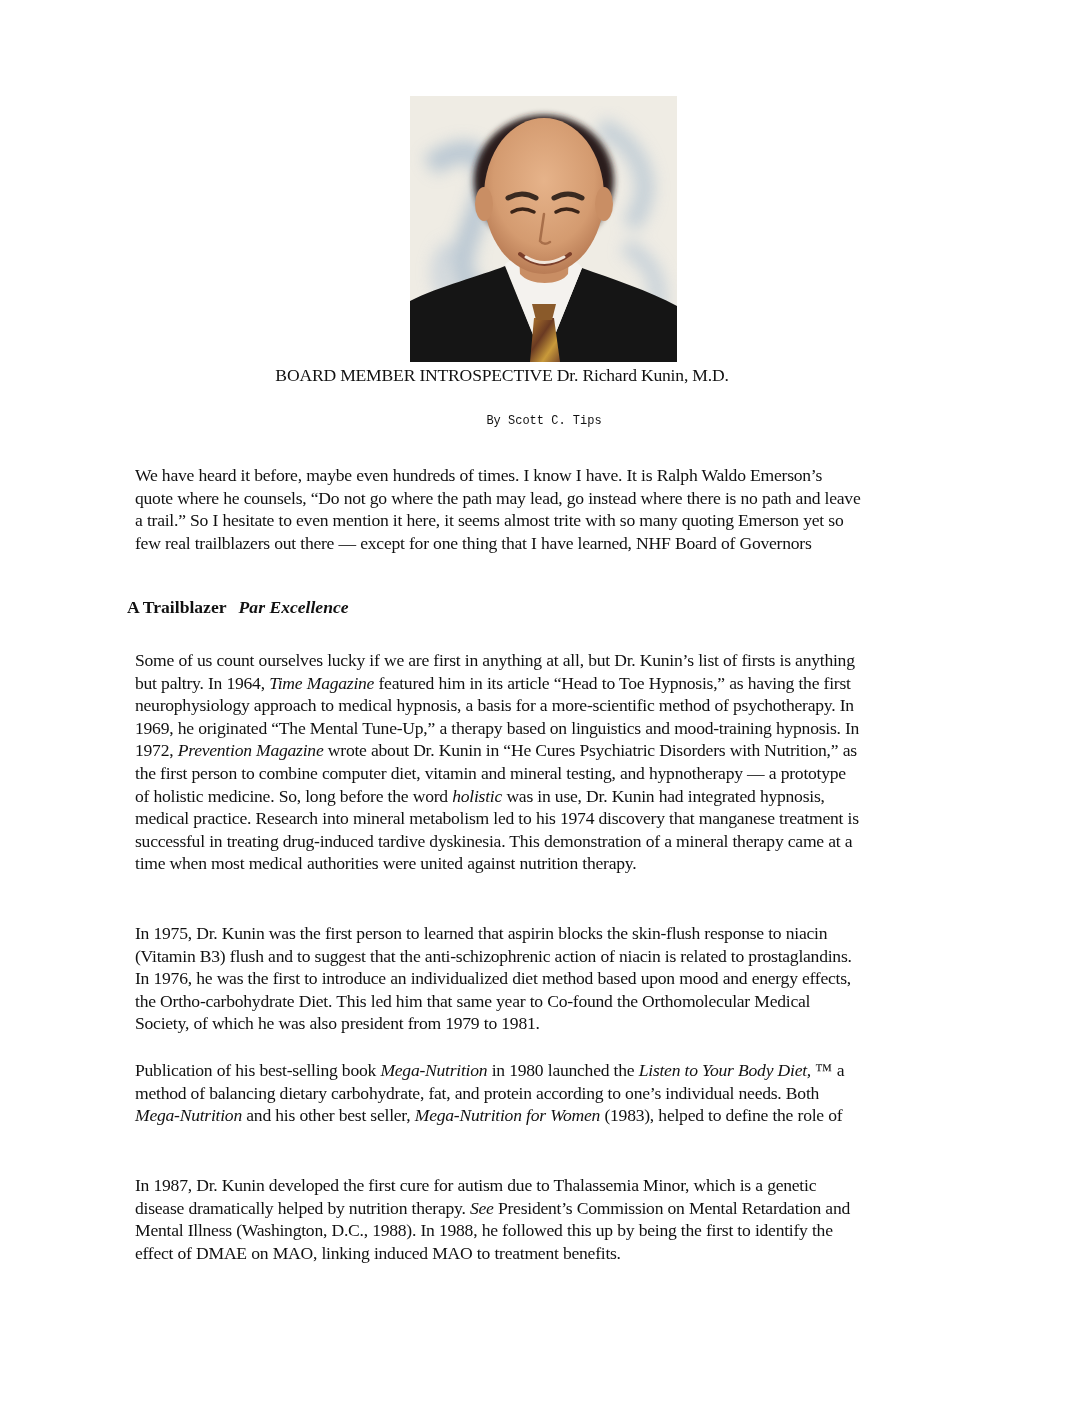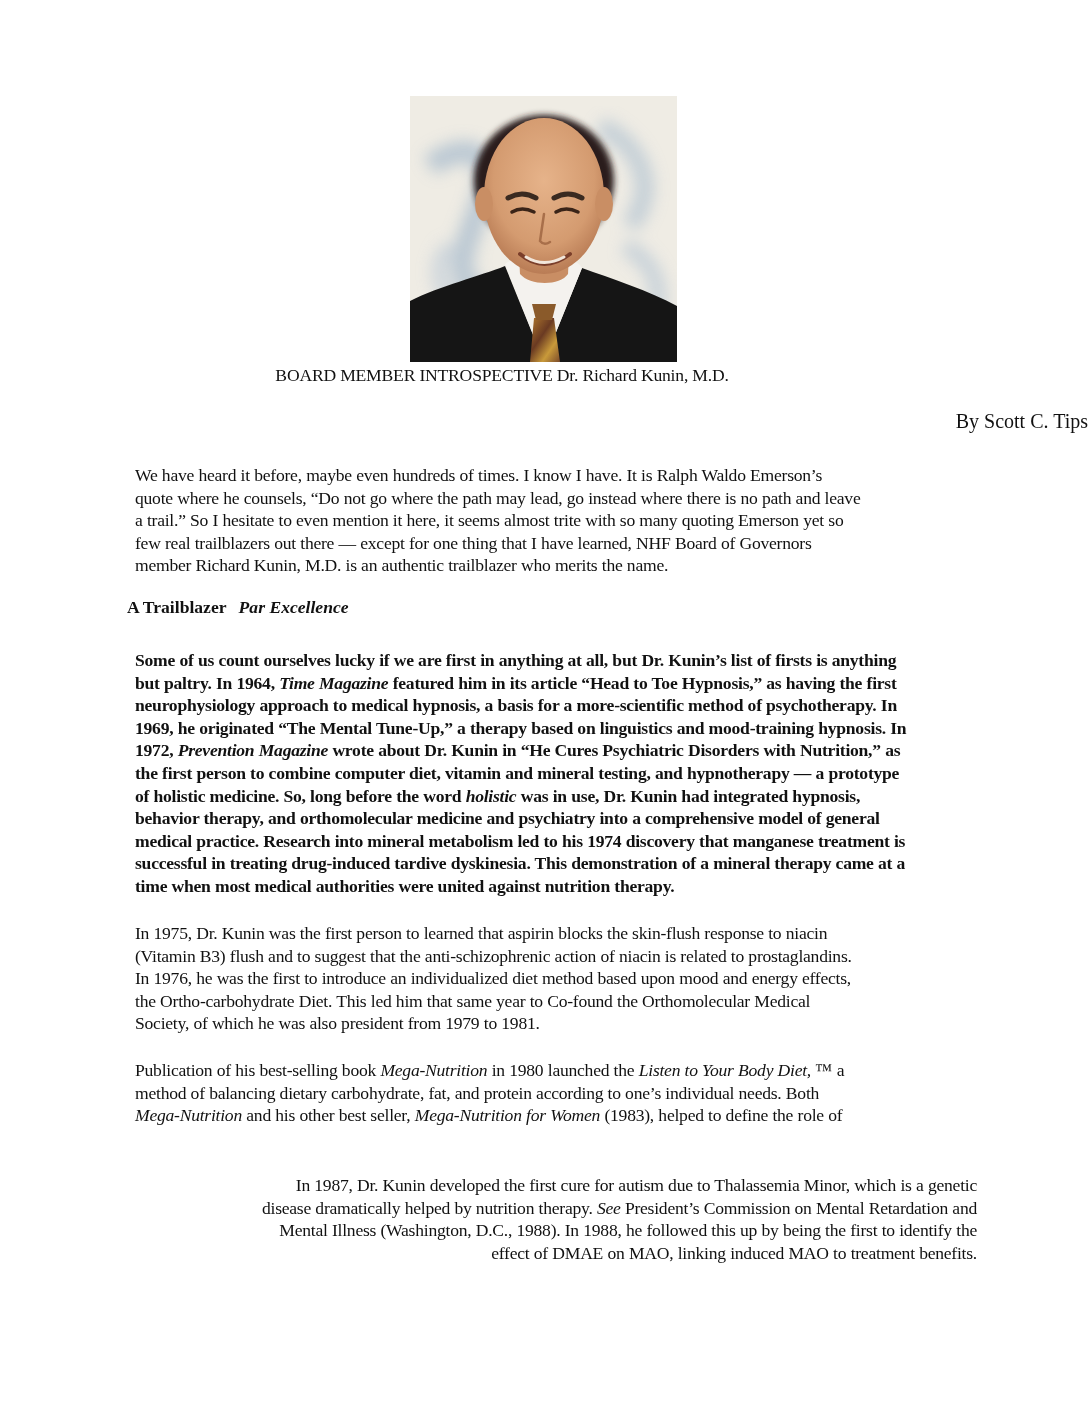--- a/index.html
+++ b/index.html
@@ -12,21 +12,21 @@
     position: absolute; left: 410px; top: 96px; width: 267px; height: 266px;
     overflow: hidden; background: #efece4;
   }
   .photo svg { display: block; width: 100%; height: 100%; }
   .title {
     position: absolute; left: 0; width: 1004px; top: 364px;
     text-align: center; font-size: 17.6px; line-height: 22px; letter-spacing: -0.2px;
   }
   .byline {
     position: absolute; left: 0; width: 1088px; top: 410px;
-    text-align: right; font-size: 20px; line-height: 22px;
+    text-align: center; font-size: 12px; line-height: 22px; font-family: Liberation Mono, monospace;
   }
   .para {
     position: absolute; left: 127px; width: 842px;
     font-size: 17.6px; line-height: 22.6px; margin: 8px; letter-spacing: -0.25px;
     word-spacing: 0.2px;
   }
   .para .ln { display: block; white-space: nowrap; }
   .heading {
     position: absolute; left: 127px; top: 596px; font-size: 17.6px; line-height: 22px;
     font-weight: bold;
@@ -99,51 +99,49 @@
 
 <div class="title">BOARD MEMBER INTROSPECTIVE Dr. Richard Kunin, M.D.</div>
 
 <div class="byline">By Scott C. Tips</div>
 
 <p class="para" style="top:456px;">
   <span class="ln">We have heard it before, maybe even hundreds of times. I know I have. It is Ralph Waldo Emerson’s</span>
   <span class="ln">quote where he counsels, “Do not go where the path may lead, go instead where there is no path and leave</span>
   <span class="ln">a trail.” So I hesitate to even mention it here, it seems almost trite with so many quoting Emerson yet so</span>
   <span class="ln">few real trailblazers out there — except for one thing that I have learned, NHF Board of Governors</span>
-  <span class="ln">member Richard Kunin, M.D. is an authentic trailblazer who merits the name.</span>
 </p>
 
 <div class="heading"><span>A Trailblazer </span><span class="bi">Par Excellence</span></div>
 
-<p class="para" style="top:641px;font-weight:bold;">
+<p class="para" style="top:641px;">
   <span class="ln">Some of us count ourselves lucky if we are first in anything at all, but Dr. Kunin’s list of firsts is anything</span>
   <span class="ln"><span>but paltry. In 1964, </span><i>Time Magazine</i><span> featured him in its article “Head to Toe Hypnosis,” as having the first</span></span>
   <span class="ln">neurophysiology approach to medical hypnosis, a basis for a more-scientific method of psychotherapy. In</span>
   <span class="ln">1969, he originated “The Mental Tune-Up,” a therapy based on linguistics and mood-training hypnosis. In</span>
   <span class="ln"><span>1972, </span><i>Prevention Magazine</i><span> wrote about Dr. Kunin in “He Cures Psychiatric Disorders with Nutrition,” as</span></span>
   <span class="ln">the first person to combine computer diet, vitamin and mineral testing, and hypnotherapy — a prototype</span>
   <span class="ln"><span>of holistic medicine. So, long before the word </span><i>holistic</i><span> was in use, Dr. Kunin had integrated hypnosis,</span></span>
-  <span class="ln">behavior therapy, and orthomolecular medicine and psychiatry into a comprehensive model of general</span>
   <span class="ln">medical practice. Research into mineral metabolism led to his 1974 discovery that manganese treatment is</span>
   <span class="ln">successful in treating drug-induced tardive dyskinesia. This demonstration of a mineral therapy came at a</span>
   <span class="ln">time when most medical authorities were united against nutrition therapy.</span>
 </p>
 
 <p class="para" style="top:914px;">
   <span class="ln">In 1975, Dr. Kunin was the first person to learned that aspirin blocks the skin-flush response to niacin</span>
   <span class="ln">(Vitamin B3) flush and to suggest that the anti-schizophrenic action of niacin is related to prostaglandins.</span>
   <span class="ln">In 1976, he was the first to introduce an individualized diet method based upon mood and energy effects,</span>
   <span class="ln">the Ortho-carbohydrate Diet. This led him that same year to Co-found the Orthomolecular Medical</span>
   <span class="ln">Society, of which he was also president from 1979 to 1981.</span>
 </p>
 
 <p class="para" style="top:1051px;">
   <span class="ln"><span>Publication of his best-selling book </span><i>Mega-Nutrition</i><span> in 1980 launched the </span><i>Listen to Your Body Diet,</i><span> ™  a</span></span>
   <span class="ln">method of balancing dietary carbohydrate, fat, and protein according to one’s individual needs. Both</span>
   <span class="ln"><i>Mega-Nutrition</i><span> and his other best seller, </span><i>Mega-Nutrition for Women</i><span> (1983), helped to define the role of</span></span>
 </p>
 
-<p class="para" style="top:1166px;text-align:right;">
+<p class="para" style="top:1166px;">
   <span class="ln">In 1987, Dr. Kunin developed the first cure for autism due to Thalassemia Minor, which is a genetic</span>
   <span class="ln"><span>disease dramatically helped by nutrition therapy. </span><i>See</i><span> President’s Commission on Mental Retardation and</span></span>
   <span class="ln">Mental Illness (Washington, D.C., 1988). In 1988, he followed this up by being the first to identify the</span>
   <span class="ln">effect of DMAE on MAO, linking induced MAO to treatment benefits.</span>
 </p>
 
 </body></html>

